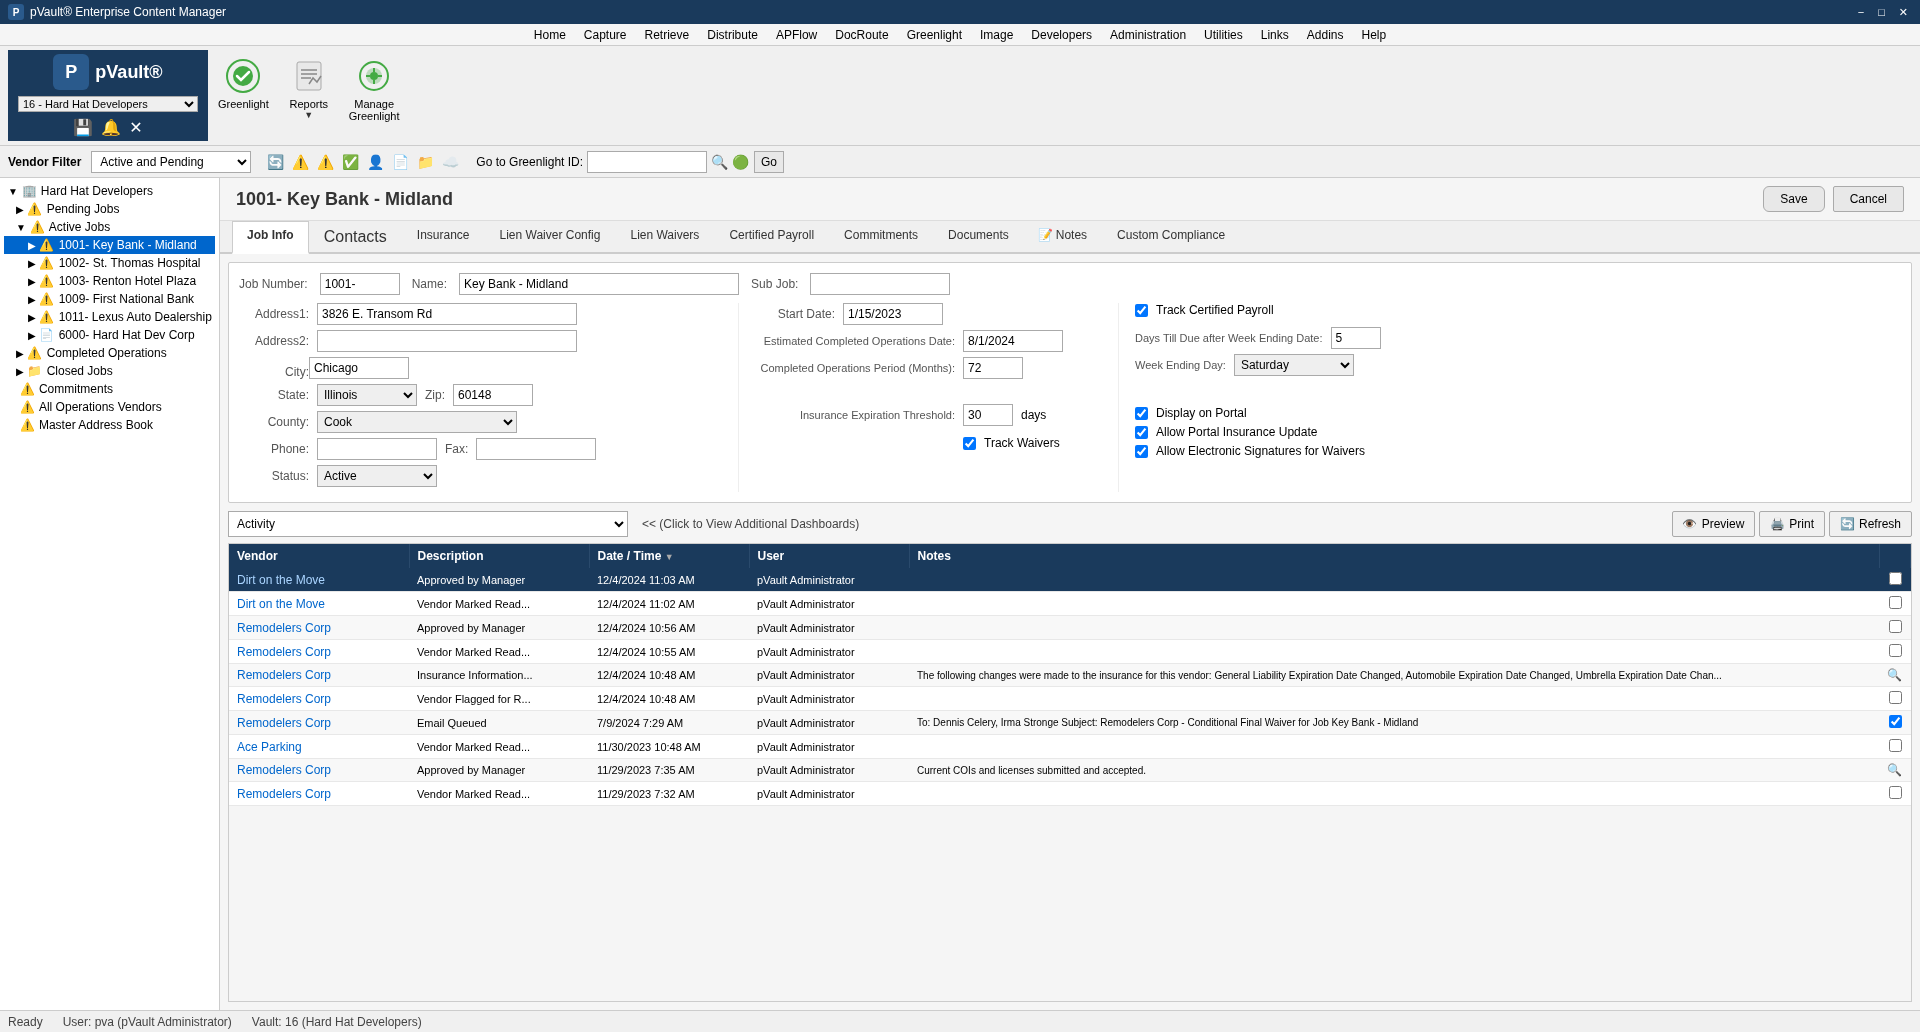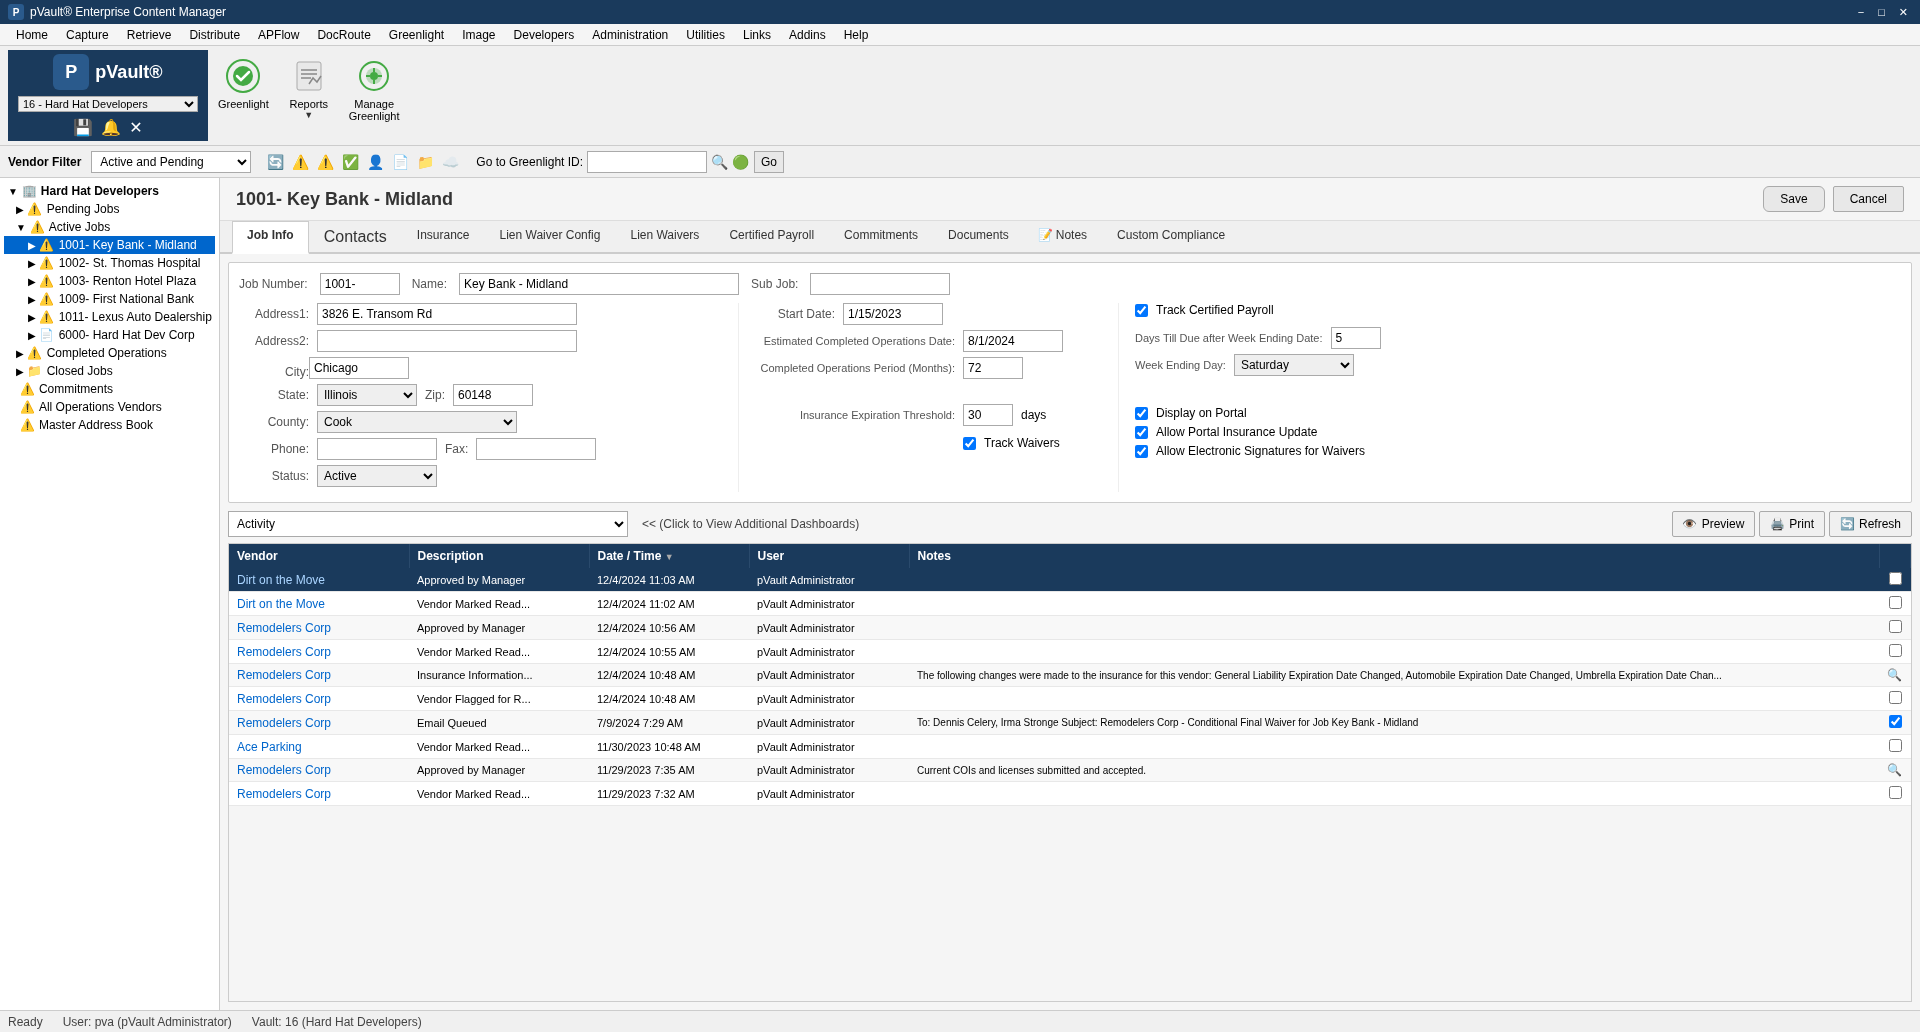--- a/index.html
+++ b/index.html
@@ -5,21 +5,21 @@
     * { box-sizing: border-box; margin: 0; padding: 0; font-family: 'Segoe UI', Arial, sans-serif; font-size: 12px; }
     body { background: #f0f0f0; overflow: hidden; width: 1920px; height: 1032px; }
 
     
     #titlebar { background: #1a3a5c; color: white; height: 24px; display: flex; align-items: center; justify-content: space-between; padding: 0 8px; }
     #titlebar .title { display: flex; align-items: center; gap: 6px; font-size: 11px; }
     #titlebar .controls { display: flex; gap: 6px; }
     #titlebar .controls span { color: white; font-size: 11px; cursor: pointer; padding: 0 4px; }
 
     
-    #menubar { background: #f5f5f5; border-bottom: 1px solid #ccc; height: 22px; display: flex; align-items: center; padding: 8px 8px; gap: 2px; }
+    #menubar { background: #f5f5f5; border-bottom: 1px solid #ccc; height: 22px; display: flex; align-items: center; padding: 8px 8px; gap: 2px; justify-content: center; }
     #menubar span { padding: 2px 8px; cursor: pointer; font-size: 12px; }
 
     
     #toolbar { background: #f0f0f0; border-bottom: 1px solid #ccc; height: 100px; display: flex; align-items: flex-start; padding: 4px 8px; }
     .toolbar-btn { display: flex; flex-direction: column; align-items: center; padding: 6px 10px; cursor: pointer; border: none; background: transparent; min-width: 60px; }
     .toolbar-icon { width: 40px; height: 40px; display: flex; align-items: center; justify-content: center; font-size: 22px; }
     .toolbar-label { font-size: 11px; margin-top: 2px; text-align: center; }
     .toolbar-dropdown { font-size: 9px; color: #333; }
 
     
@@ -181,21 +181,21 @@
   </div>
 </div>
 
 <div id="main" style="display:flex;height:calc(1032px - 24px - 22px - 100px - 32px - 22px);">
 
   <div id="sidebar" style="width:220px;background:white;border-right:1px solid #ccc;overflow-y:auto;padding:4px;">
 
     <div class="tree-item">
       <span style="font-size:10px;">▼</span>
       <span style="font-size:12px;">🏢</span>
-      <span style="font-weight:bold;">Hard Hat Developers</span>
+      <span style="font-weight:normal;">Hard Hat Developers</span>
     </div>
 
     <div class="tree-item tree-indent-1">
       <span style="font-size:10px;">▶</span>
       <span style="color:#e87000;">⚠️</span>
       <span>Pending Jobs</span>
     </div>
 
     <div class="tree-item tree-indent-1">
       <span style="font-size:10px;">▼</span>

